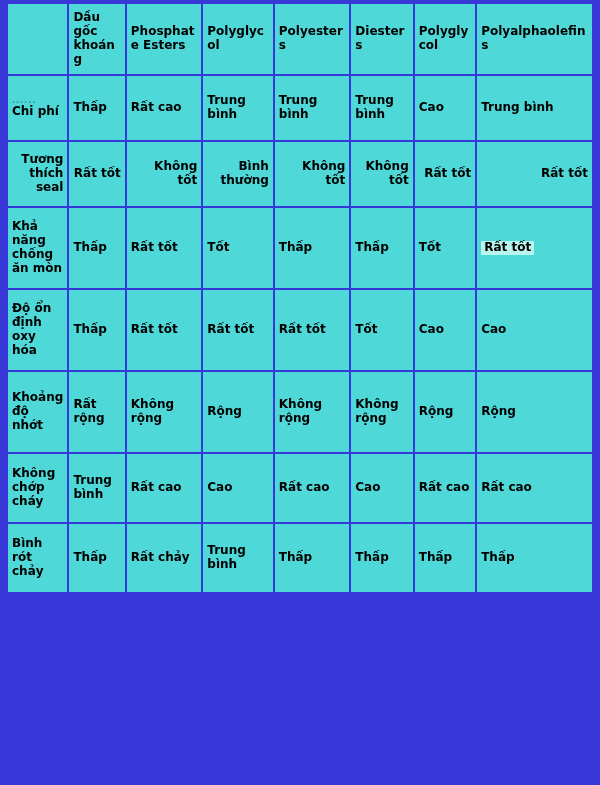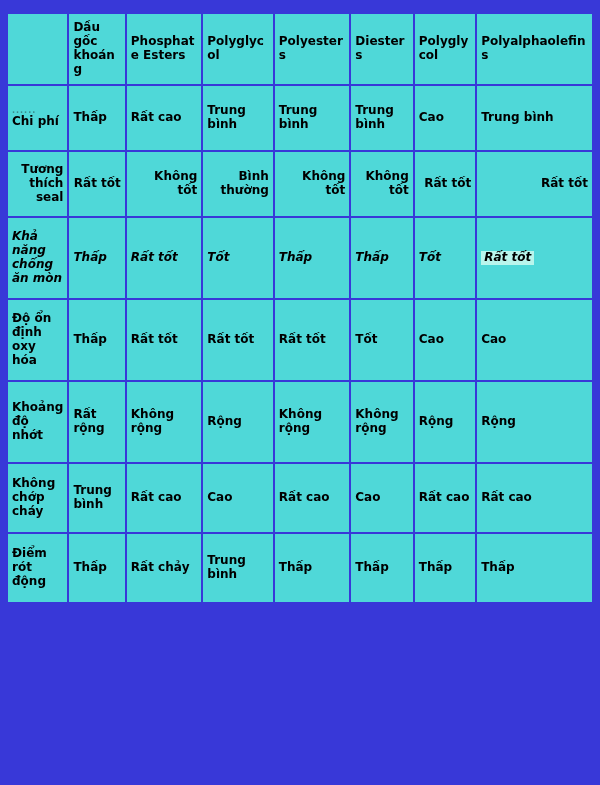--- a/index.html
+++ b/index.html
@@ -6,21 +6,21 @@
     margin: 0;
     padding: 0;
     background: #3838d8;
     font-family: "DejaVu Sans", sans-serif;
   }
   #page {
     width: 600px;
     height: 785px;
     background: #3838d8;
     box-sizing: border-box;
-    padding: 12px 6px 6px 6px;
+    padding: 2px 6px 6px 6px;
     position: relative;
     overflow: hidden;
   }
   table.comparison {
     border-collapse: collapse;
     width: 588px;
     background: #4fd8d8;
     table-layout: fixed;
   }
   table.comparison td,
@@ -58,21 +58,21 @@
     display: block;
     font-size: 8px;
     line-height: 6px;
     letter-spacing: 1px;
     color: #3a8f8f;
     margin-bottom: 1px;
   }
   tr.r1 td { height: 58px; }
   tr.r2 td { height: 58px; text-align: right; }
   tr.r3 td { height: 82px; }
-  tr.r4 td { height: 74px; font-style: italic; }
+  tr.r4 td { height: 74px; }
   tr.r5 td { height: 74px; }
   tr.r6 td { height: 74px; margin-top: 48px; }
   tr.r7 td { height: 62px; }
   tr.r8 td { height: 62px; }
   tr.r9 td { height: 62px; }
 </style>
 </head>
 <body>
 
 <div id="page">
@@ -157,21 +157,21 @@
         <td class="rowlabel">Không chớp cháy</td>
         <td>Trung bình</td>
         <td>Rất cao</td>
         <td>Cao</td>
         <td>Rất cao</td>
         <td>Cao</td>
         <td>Rất cao</td>
         <td>Rất cao</td>
       </tr>
       <tr class="r8">
-        <td class="rowlabel">Điểm rót động</td>
+        <td class="rowlabel">Bình rót chảy</td>
         <td>Thấp</td>
         <td>Rất chảy</td>
         <td>Trung bình</td>
         <td>Thấp</td>
         <td>Thấp</td>
         <td>Thấp</td>
         <td>Thấp</td>
       </tr>
     </tbody>
   </table>

